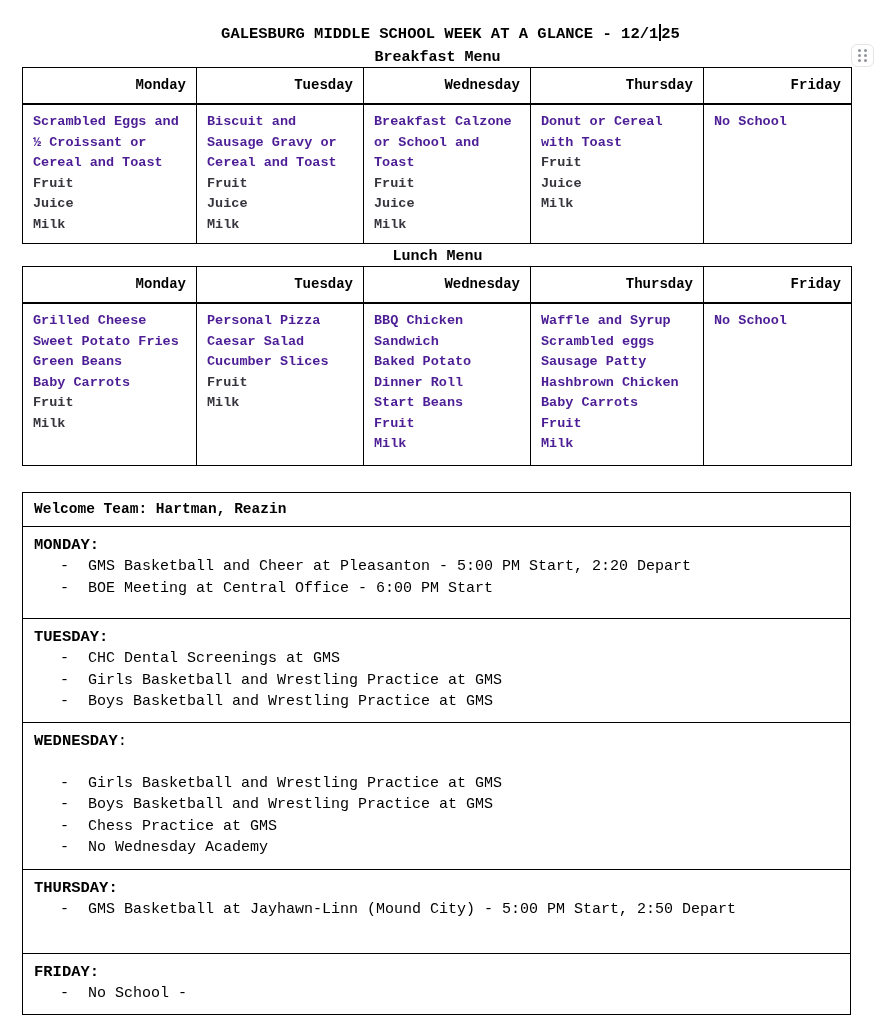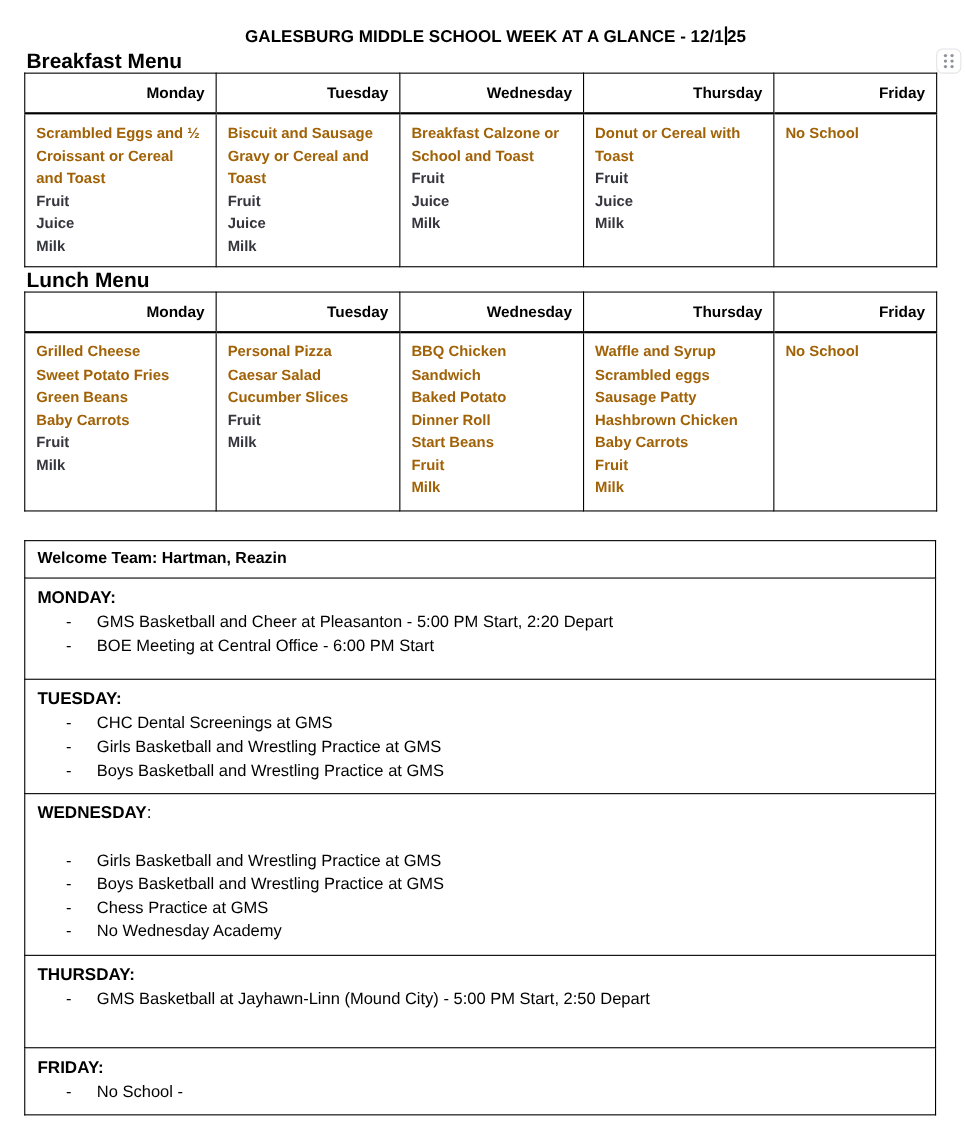--- a/index.html
+++ b/index.html
@@ -1,20 +1,20 @@
 <!DOCTYPE html>
 <html><head>
 <meta charset="utf-8">
 <style>
   html,body{margin:0;padding:0;background:#fff;}
   .page{
     position:relative;
     width:877px;height:1024px;
     background:#ffffff;
-    font-family:Liberation Sans, sans-serif;
+    font-family:Liberation Mono, monospace;
     color:#000;
     overflow:hidden;
   }
   .content{padding:24px 0 0 22px;width:829px;}
 
   
   .title{
     width:829px;
     text-align:center;
     font-weight:bold;
@@ -27,23 +27,24 @@
     display:inline-block;
     width:2px;height:17px;
     background:#000;
     vertical-align:-3px;
     margin-left:1px;
   }
 
   
   .section-label{
     font-weight:bold;
-    font-size:19px;
+    font-size:15px;
     line-height:15px;
     margin:6px 0 2px 2px;
+    text-align:center;
   }
   .section-label.second{margin-top:5px;}
 
   
   table.menu{
     border-collapse:collapse;
     width:829px;
     table-layout:fixed;
   }
   table.menu th, table.menu td{
@@ -59,21 +60,21 @@
     line-height:21px;
     text-align:right;
   }
   table.menu td{
     font-size:13.5px;
     font-weight:bold;
     padding:7px 14px 8px 10px;
     line-height:20.5px;
     height:122px;
   }
-  .mi{color:#a16207;}
+  .mi{color:#4c1d95;}
   .mi.muted{color:#35353d;}
 
   
   table.events{
     border-collapse:collapse;
     width:829px;
     margin-top:26px;
     padding-left:20px;
   }
   table.events td{

